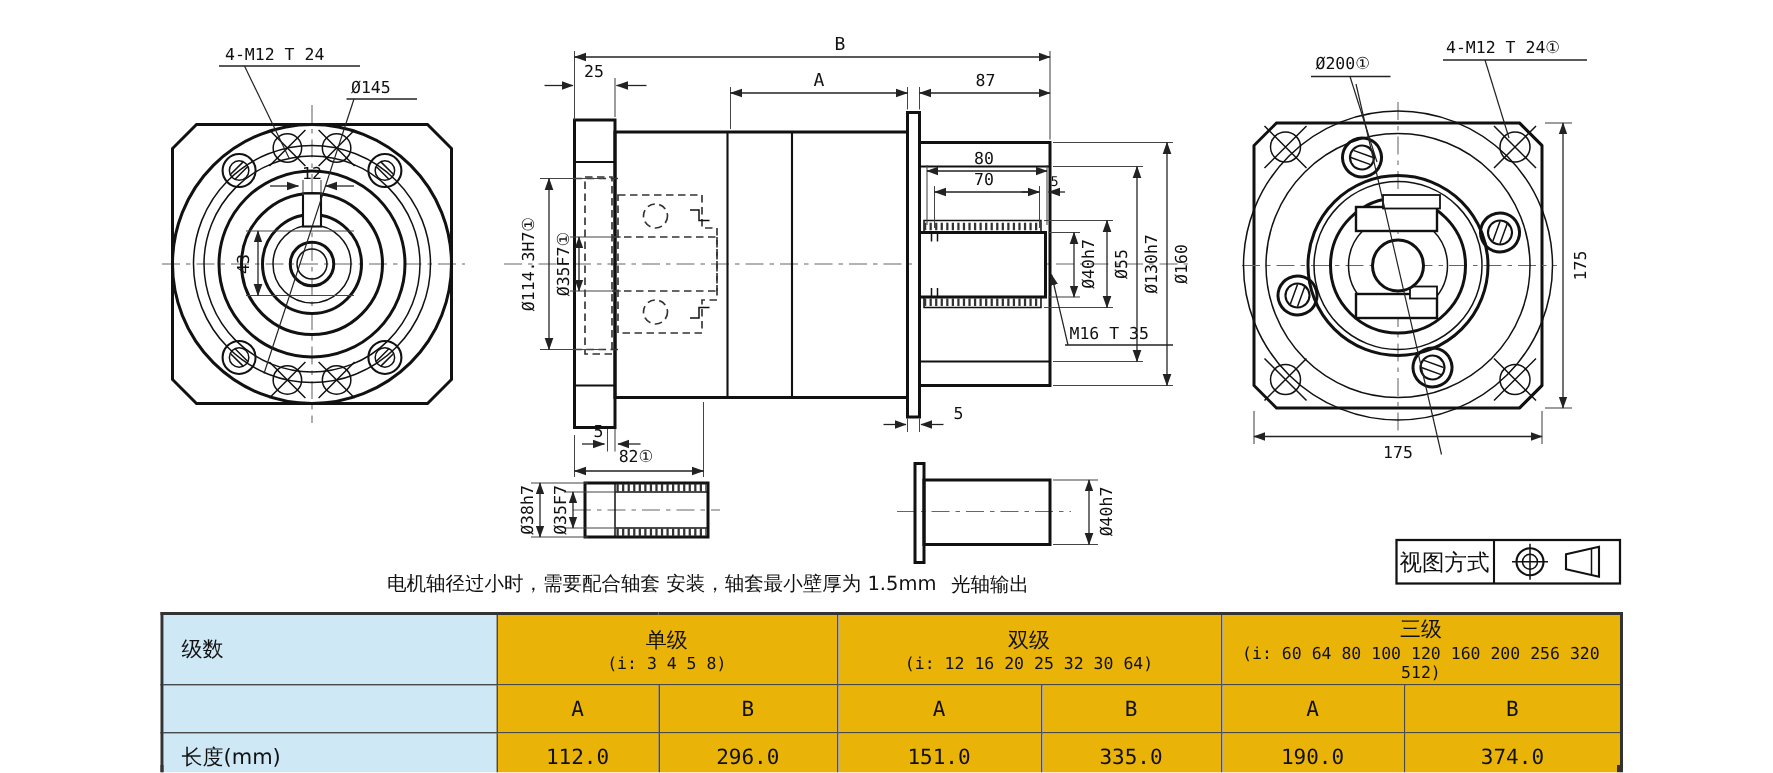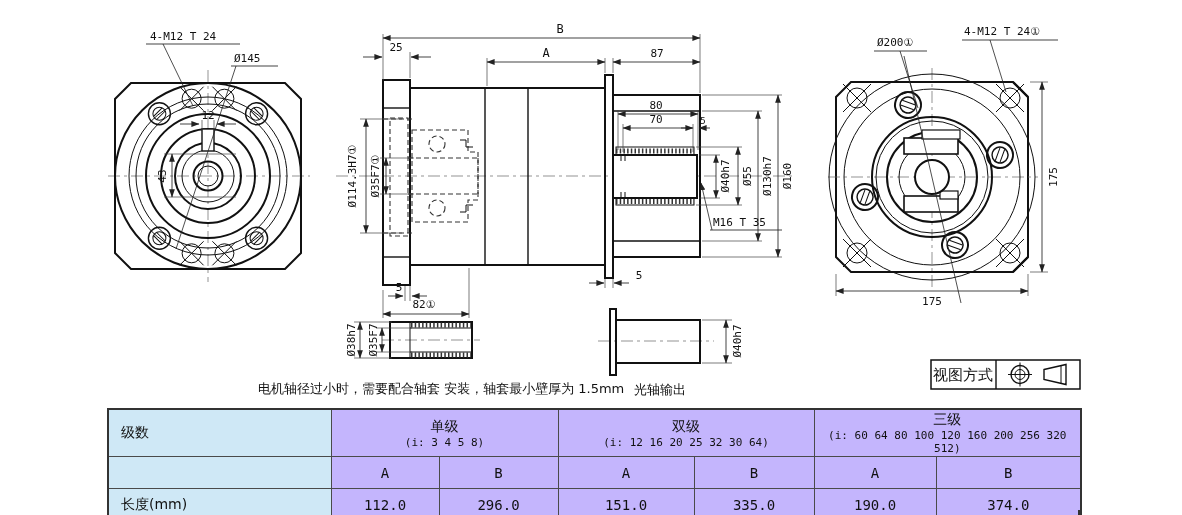--- a/index.html
+++ b/index.html
@@ -23,21 +23,21 @@
   .cjk{font:13px "DejaVu Sans","Liberation Sans",sans-serif;fill:#111;}
   .cjkb{font:15px "DejaVu Sans","Liberation Sans",sans-serif;fill:#111;}
   .ts{text-anchor:start;}
   
   #spec-table{position:absolute;left:107px;top:408px;width:973px;border-collapse:collapse;
               table-layout:fixed;}
   #spec-table td{border:1px solid #4a4a4a;text-align:center;vertical-align:middle;
                  font-size:14px;color:#111;overflow:hidden;}
   #spec-table{border:2px solid #333;}
   .hdr-bg{background:#cfe8f6;}
-  .cell-bg{background:#c4b5fd;}
+  .cell-bg{background:#eab308;}
   .rowlab{text-align:left !important;padding-left:12px;}
   .ratios{font:11px "DejaVu Sans Mono","Liberation Mono",monospace;}
   .num{font:13px "DejaVu Sans Mono","Liberation Mono",monospace;}
   .ab{font:13px "DejaVu Sans Mono","Liberation Mono",monospace;}
   #table-tail{position:absolute;left:107px;top:510px;width:969px;height:5px;
               border-left:2px solid #333;border-right:2px solid #333;}
 </style>
 </head>
 <body>
 

